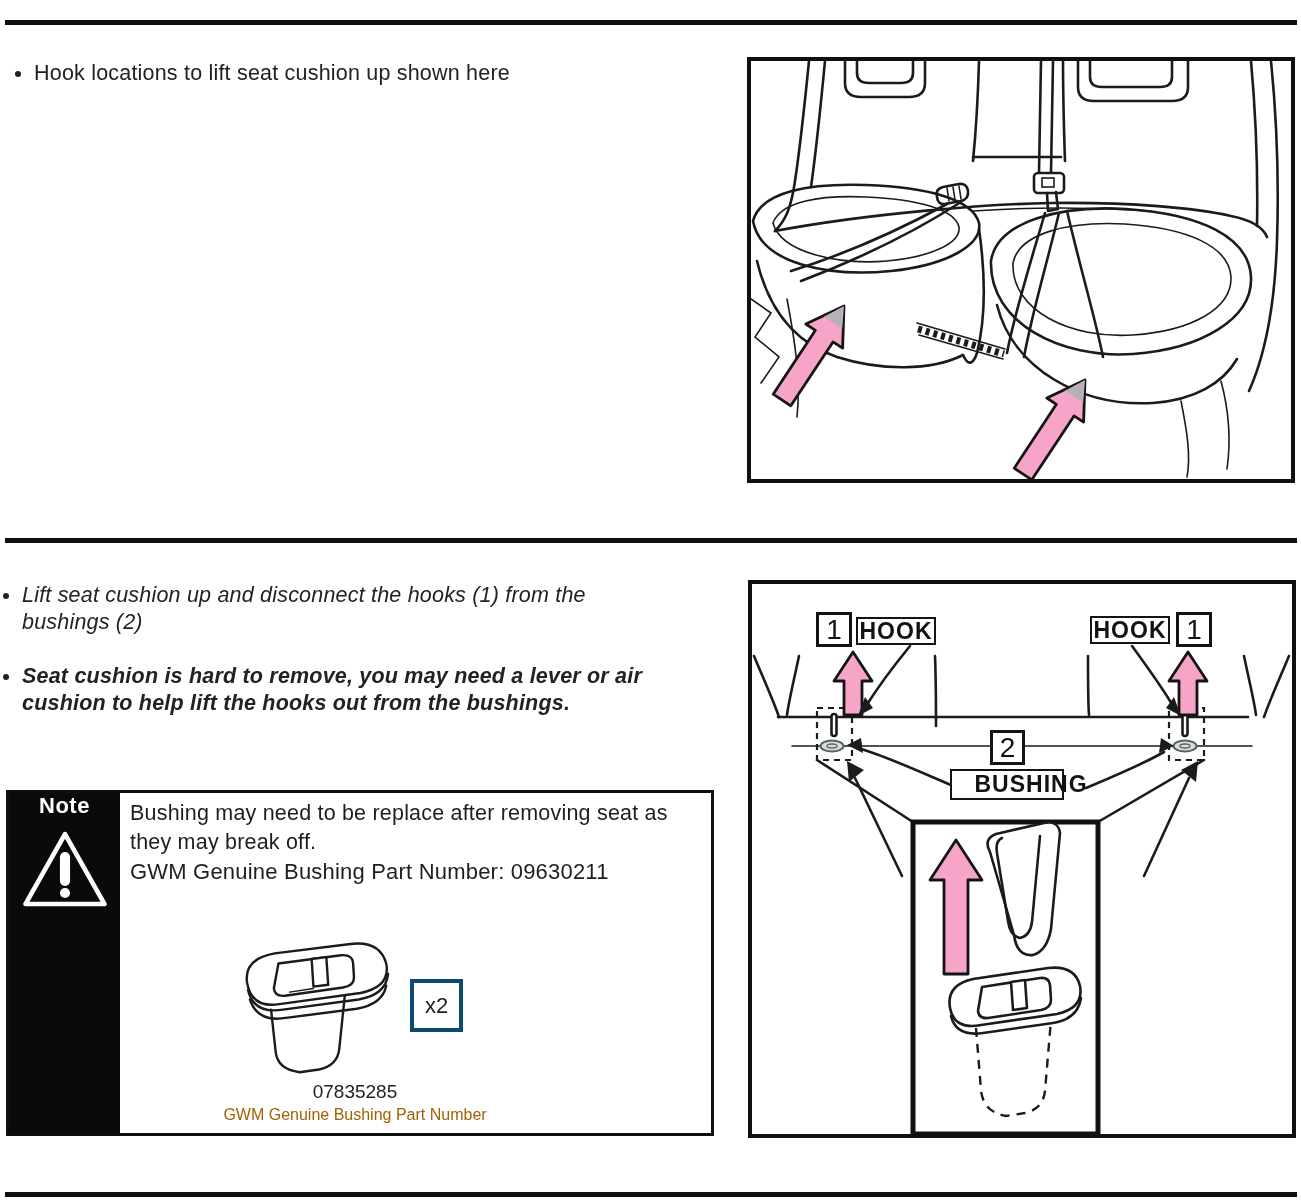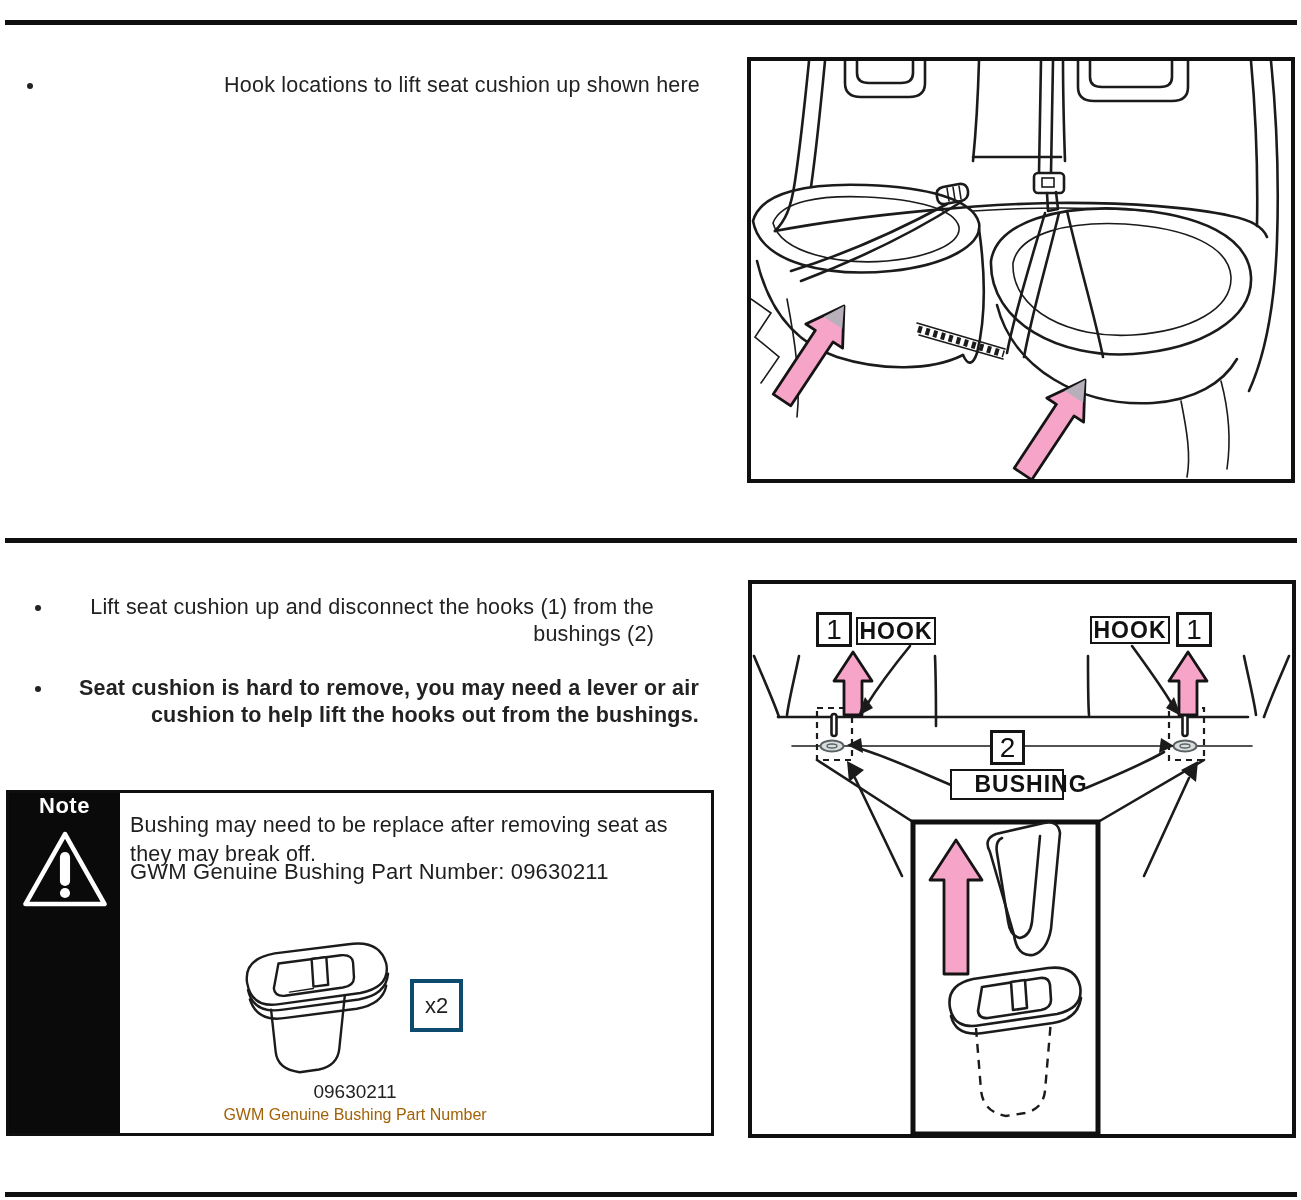--- a/index.html
+++ b/index.html
@@ -10,24 +10,24 @@
   html,body{margin:0;padding:0;background:#fff;}
   .page{
     position:relative;width:1301px;height:1200px;background:#ffffff;
     font-family:"Liberation Sans",sans-serif;color:#1e1e1e;overflow:hidden;
   }
   .rule{position:absolute;left:5px;width:1292px;height:5px;background:#0f0f0f;}
   .rule-top{top:20px;}
   .rule-mid{top:538px;}
   .rule-bottom{top:1192px;}
 
-  ul.bullets{list-style:disc outside;margin:12px;padding:0 0 0 22px;text-align:right;}
+  ul.bullets{list-style:disc outside;margin:0;padding:0 0 0 22px;}
   ul.bullets li{font-size:21.5px;line-height:27px;letter-spacing:.2px;color:#222;}
   .top-text{position:absolute;left:12px;top:60px;width:700px;}
-  .step-text{position:absolute;left:20px;top:582px;width:700px;}
+  .step-text{position:absolute;left:0;top:582px;width:700px;font-style:italic;}
   .step-text li.b1{max-width:600px;margin-bottom:27px;}
   .step-text li.b2{max-width:645px;font-weight:bold;}
 
   figure{margin:0;}
   .illus-box{position:absolute;background:#fff;border:4px solid #101010;box-sizing:border-box;}
   .seat-box{left:747px;top:57px;width:548px;height:426px;}
   .diagram-box{left:748px;top:580px;width:548px;height:558px;}
   .illus-box svg{position:absolute;left:0;top:0;display:block;}
 
   
@@ -36,21 +36,21 @@
     border:3px solid #0f0f0f;box-sizing:border-box;display:flex;background:#fff;
   }
   .note-side{
     width:111px;background:#0a0a0a;color:#fff;flex:0 0 auto;
     display:flex;flex-direction:column;align-items:center;
   }
   .note-label{font-size:22px;font-weight:bold;letter-spacing:.5px;}
   .note-side svg{margin-top:8px;}
   .note-content{position:relative;flex:1 1 auto;}
   .note-line{position:absolute;left:10px;font-size:21.5px;line-height:29px;letter-spacing:.2px;max-width:540px;}
-  .note-line.l1{top:18px;}
+  .note-line.l1{top:6px;}
   .note-line.l2{top:64px;font-weight:normal;font-size:22px;}
   .bushing-fig{position:absolute;left:112px;top:142px;width:185px;height:152px;}
   .qty-box{
     position:absolute;left:290px;top:186px;width:45px;height:45px;border:4px solid #0c4a6e;
     display:flex;align-items:center;justify-content:center;font-size:22px;background:#fff;
   }
   .note-captions{position:absolute;left:0;top:288px;width:470px;text-align:center;}
   .cap-num{font-size:19px;line-height:22px;color:#222;}
   .cap-name{font-size:16px;line-height:24px;color:#a16207;}
 
@@ -179,21 +179,21 @@
           <path class="stroke" d="M 17,60 Q 23,86 55,81 L 137,70 Q 167,65 169,42"></path>
           <path class="stroke" d="M 19,70 Q 27,95 58,90 L 135,80 Q 163,75 167,55"></path>
           <path class="wfill" d="M 50,31 L 118,22 Q 130,21 131,30 L 132,46 Q 132,55 120,57 L 57,66 Q 46,67 45,58 Z"></path>
           <path class="wfill" d="M 86,26 L 102,24 L 104,54 L 88,56 Z"></path>
           <path class="stroke-thin" d="M 62,62 L 88,58"></path>
           <path class="stroke" d="M 42,81 L 47,127 Q 49,146 73,149 L 94,146 Q 114,142 116,124 L 122,66"></path>
         </svg>
       </div>
       <div class="qty-box">x2</div>
       <div class="note-captions">
-        <div class="cap-num">09630211</div>
+        <div class="cap-num">07835285</div>
         <div class="cap-name">GWM Genuine Bushing Part Number</div>
       </div>
     </div>
   </aside>
 
   <figure class="illus-box diagram-box">
     <svg viewBox="0 0 540 550" width="540" height="550">
 
       <path class="stroke" d="M 26,133 H 496"></path>
       <path class="stroke" d="M 2,72 C 12,96 22,118 27,133"></path>

